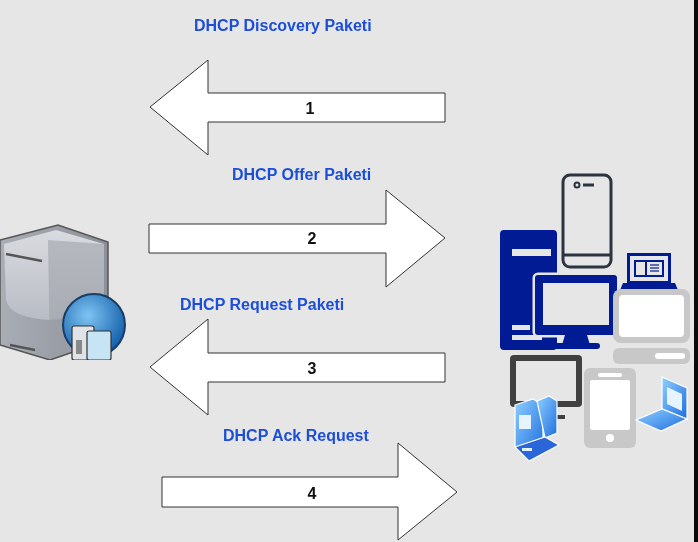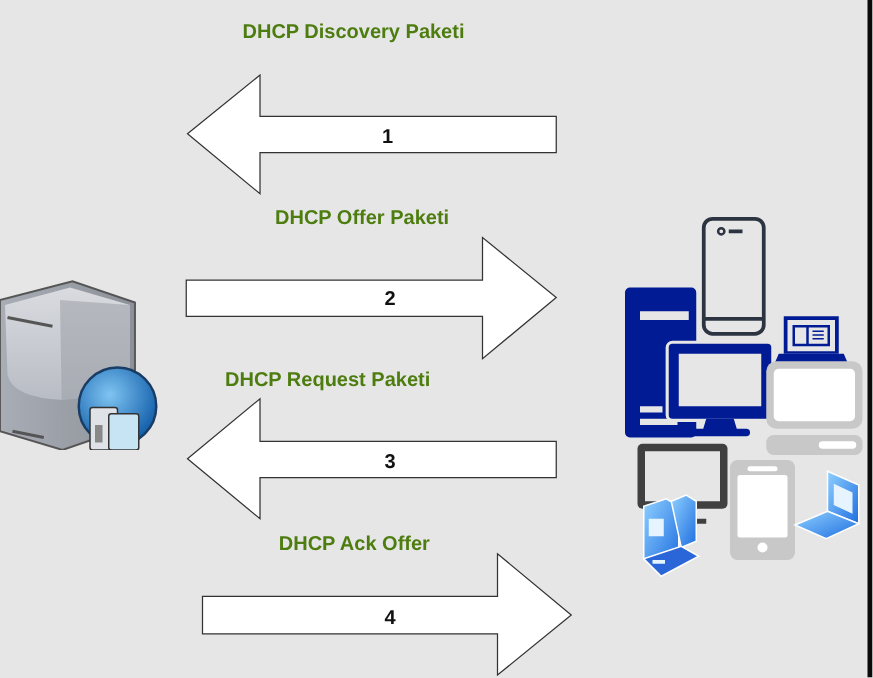--- a/index.html
+++ b/index.html
@@ -1,31 +1,31 @@
 <!DOCTYPE html>
 <html><head>
 <meta charset="utf-8">
 <style>
   html, body { margin:0; padding:0; }
   body { width:698px; height:542px; position:relative; overflow:hidden; background:#e6e6e6; font-family:"Liberation Sans", sans-serif; }
   .edge { position:absolute; left:694px; top:0; width:4px; height:542px; background:#0a0a0a; }
-  .label { position:absolute; color:#4d7c0f; font-weight:bold; font-size:16px; white-space:nowrap; }
+  .label { position:absolute; color:#1d4ed8; font-weight:bold; font-size:16px; white-space:nowrap; }
   svg.arrows { position:absolute; left:0; top:0; }
   .num { font-family:"Liberation Sans", sans-serif; font-weight:bold; font-size:16px; fill:#111; }
   .icon { position:absolute; }
 </style>
 </head>
 <body>
 
 <div class="edge"></div>
 
 <div class="label" style="left:194px;top:17px;">DHCP Discovery Paketi</div>
-<div class="label" style="left:220px;top:166px;">DHCP Offer Paketi</div>
+<div class="label" style="left:232px;top:166px;">DHCP Offer Paketi</div>
 <div class="label" style="left:180px;top:296px;">DHCP Request Paketi</div>
-<div class="label" style="left:223px;top:427px;">DHCP Ack Offer</div>
+<div class="label" style="left:223px;top:427px;">DHCP Ack Request</div>
 
 <svg class="arrows" width="698" height="542">
   <g>
     <polygon points="150,107 208,60 208,93 445,93 445,122 208,122 208,155" fill="#fff" stroke="#333" stroke-width="1"></polygon>
     <text class="num" x="310" y="114" text-anchor="middle">1</text>
   </g>
   <g>
     <polygon points="149,224 386,224 386,190 445,238 386,287 386,253 149,253" fill="#fff" stroke="#333" stroke-width="1"></polygon>
     <text class="num" x="312" y="244" text-anchor="middle">2</text>
   </g>

